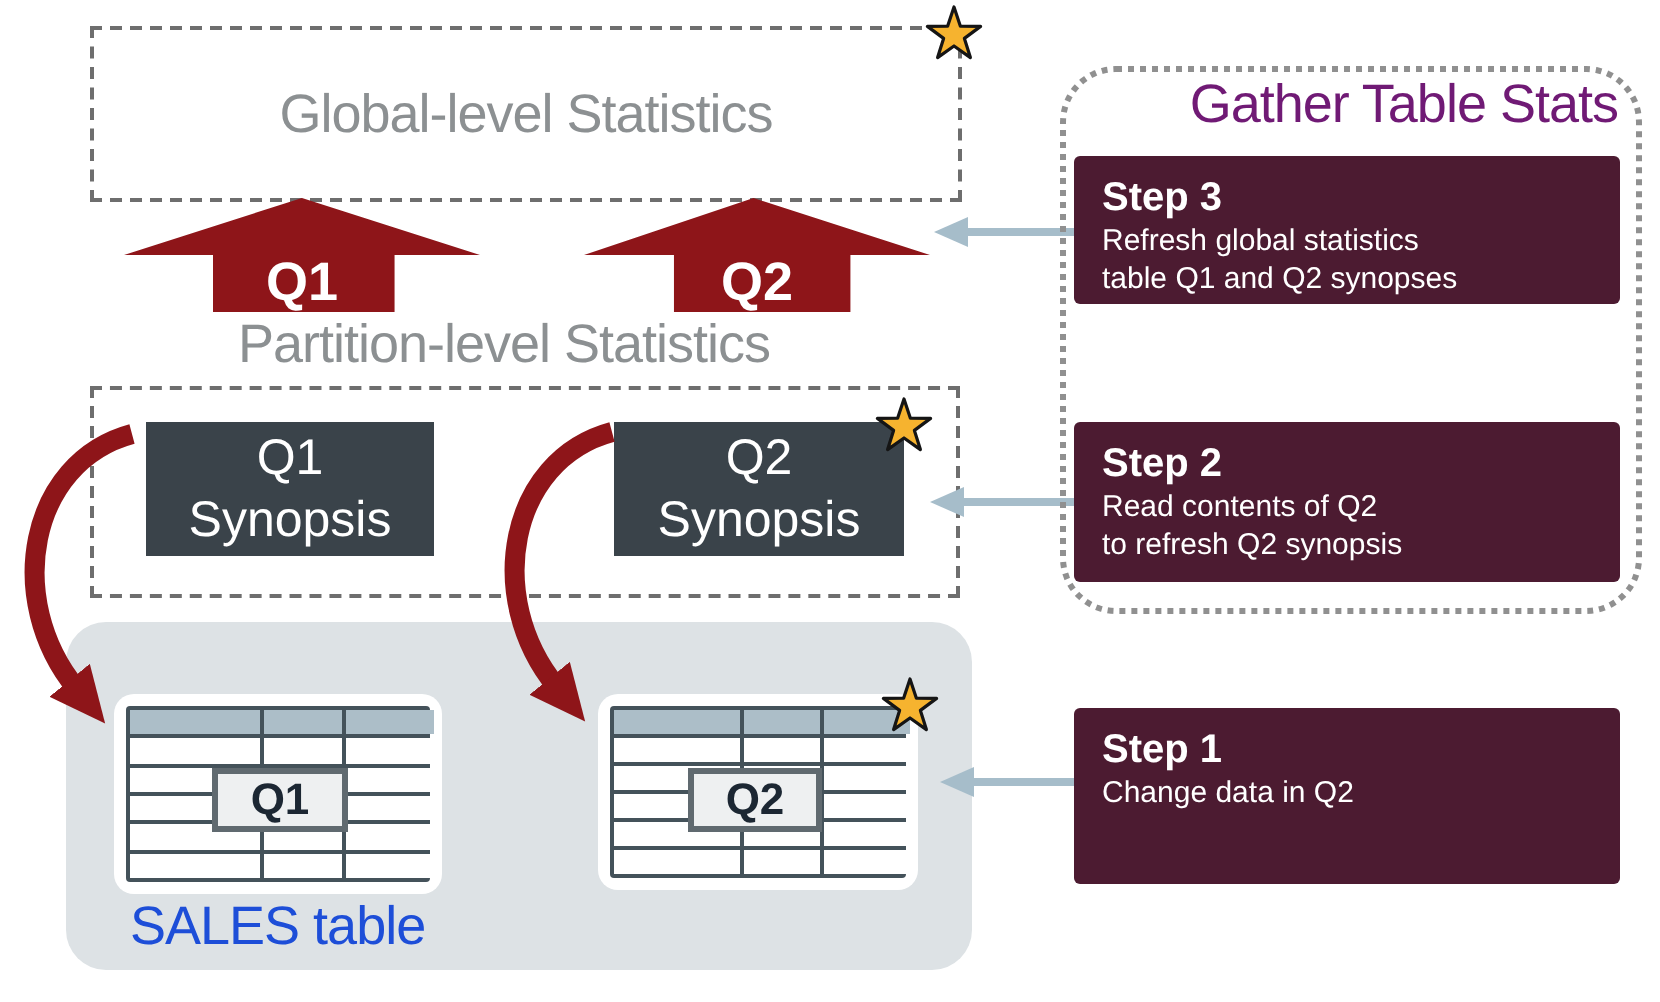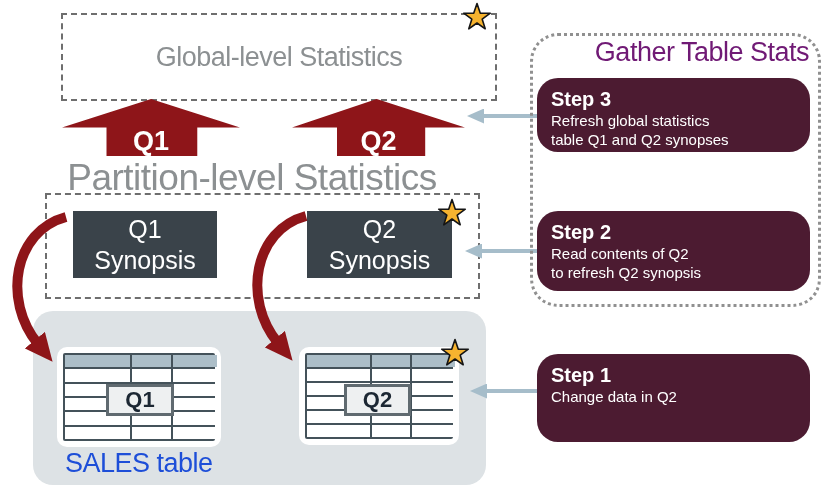--- a/index.html
+++ b/index.html
@@ -2,24 +2,24 @@
 <html><head>
 <meta charset="utf-8">
 <style>
   html,body{margin:0;padding:0;background:#ffffff;}
   .stage{
     position:relative;width:830px;height:501px;background:#ffffff;overflow:hidden;
     font-family:"Liberation Sans", sans-serif;
   }
   
   .dashed-box{position:absolute;border:2px dashed #6e6e6e;background:transparent;}
-  .global-box{left:61px;top:13px;width:432px;height:84px;display:flex;align-items:center;justify-content:center;}
+  .global-box{left:45px;top:13px;width:432px;height:84px;display:flex;align-items:center;justify-content:center;}
   .partition-box{left:45px;top:193px;width:431px;height:102px;}
   .gray-title{color:#8c9092;font-size:27px;letter-spacing:-0.5px;}
-  .partition-title{position:absolute;left:35px;top:157px;width:434px;text-align:center;color:#8c9092;font-size:37px;letter-spacing:-0.5px;}
+  .partition-title{position:absolute;left:35px;top:157px;width:434px;text-align:center;color:#8c9092;font-size:27px;letter-spacing:-0.5px;}
 
   
   .up-arrow{position:absolute;background:#8e1519;display:flex;align-items:flex-end;justify-content:center;}
   .up-arrow .lbl{color:#ffffff;font-size:27px;font-weight:600;line-height:28px;padding-bottom:1px;}
   .up-arrow.q1{left:62px;top:99px;width:178px;height:57px;
     clip-path:polygon(50% 0%,100% 50%,76% 50%,76% 100%,25% 100%,25% 50%,0% 50%);}
   .up-arrow.q2{left:292px;top:99px;width:173px;height:57px;
     clip-path:polygon(49% 0%,100% 50%,77% 50%,77% 100%,26% 100%,26% 50%,0% 50%);}
 
   
@@ -39,21 +39,21 @@
   .table-grid .cell.hdr{background:#acbec8;}
   .tbl-label{position:absolute;background:#eef0f1;border:3px solid #606a70;display:flex;align-items:center;justify-content:center;
     font-size:22px;font-weight:bold;color:#1c2733;box-sizing:border-box;}
   .tbl-label.l1{left:106px;top:384px;width:68px;height:32px;}
   .tbl-label.l2{left:344px;top:384px;width:67px;height:32px;}
   .sales-caption{position:absolute;left:65px;top:448px;color:#1d4ed8;font-size:27px;letter-spacing:-0.5px;}
 
   
   .dotted-panel{position:absolute;left:530px;top:33px;width:291px;height:274px;border:3px dotted #909090;border-radius:28px;box-sizing:border-box;}
   .panel-title{position:absolute;left:518px;top:37px;width:291px;text-align:right;color:#701a75;font-size:27px;letter-spacing:-0.5px;}
-  .step-box{position:absolute;left:537px;width:273px;background:#4c1b31;border-radius:21px;color:#ffffff;
+  .step-box{position:absolute;left:537px;width:273px;background:#4c1b31;border-radius:3px;color:#ffffff;
     padding:9px 14px;box-sizing:border-box;}
   .step-box .step-title{font-size:20px;font-weight:bold;line-height:24px;}
   .step-box .step-line{font-size:15px;line-height:19px;}
   .step-box.s3{top:78px;height:74px;}
   .step-box.s2{top:211px;height:80px;}
   .step-box.s1{top:354px;height:88px;}
 
   
   .overlay{position:absolute;left:0;top:0;width:830px;height:501px;pointer-events:none;}
   .star{position:absolute;width:32px;height:32px;}

